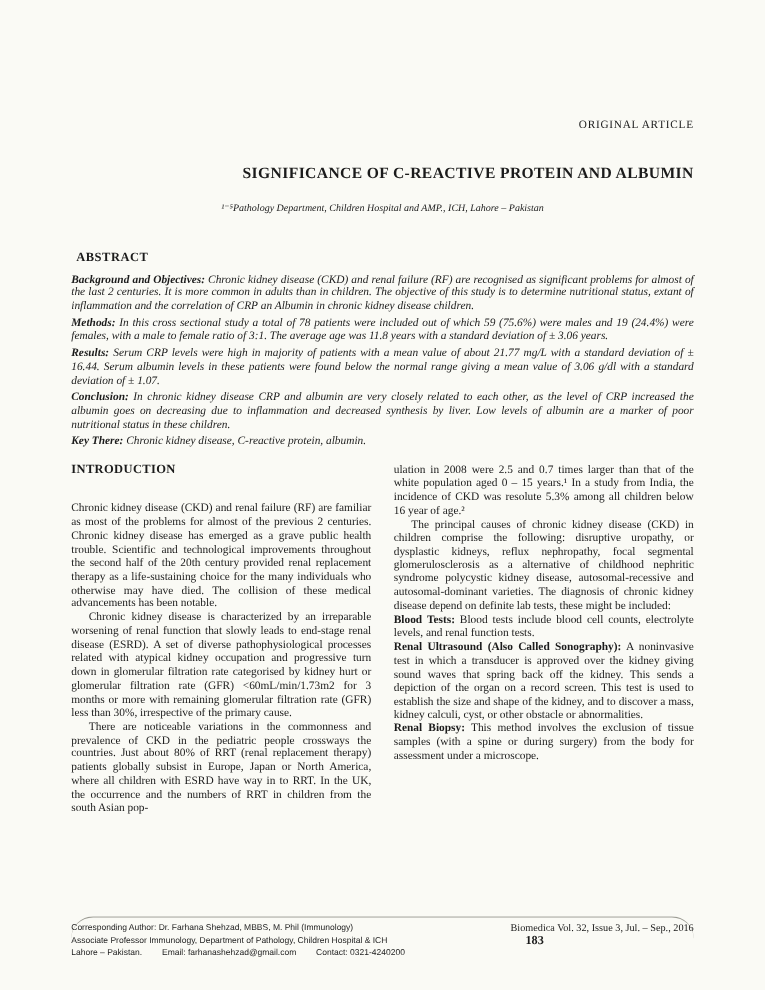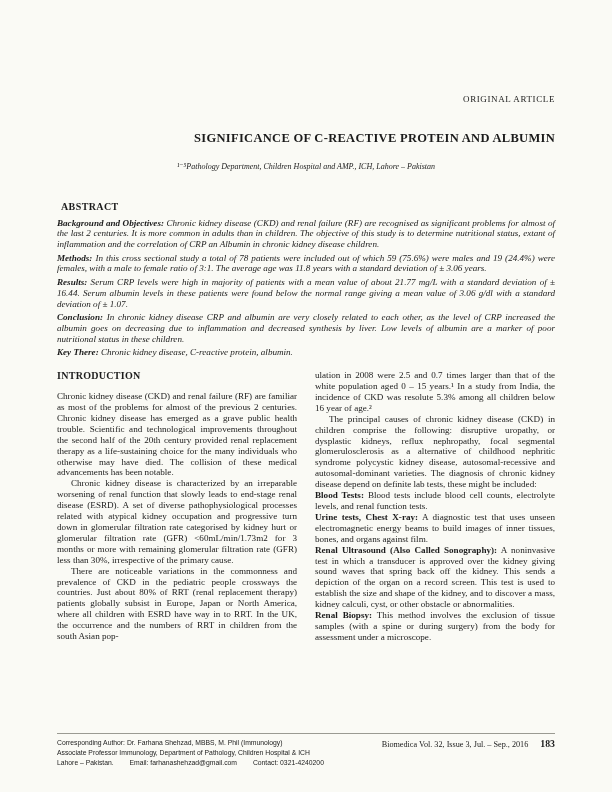--- a/index.html
+++ b/index.html
@@ -1,15 +1,15 @@
 <!DOCTYPE html>
 <html><head>
 <meta charset="utf-8">
 <style>
-  * { margin: 0; padding: 0; box-sizing: border-box; }
+  * { margin: 0; padding: 0; box-sizing: border-box; border-radius: 29px; }
   html, body { width: 612px; height: 792px; }
   body {
     font-family: "Liberation Serif", "DejaVu Serif", serif;
     background: #fafaf5;
     color: #1b1b1b;
   }
   .page {
     width: 612px;
     height: 792px;
     padding: 94px 57px 24px 57px;
@@ -61,21 +61,21 @@
   .columns {
     display: flex;
     gap: 18px;
     margin-top: 9px;
   }
   .col { flex: 1 1 0; min-width: 0; }
   .section-heading {
     font-weight: bold;
     font-size: 10px;
     letter-spacing: 0.3px;
-    margin-bottom: 10px;
+    margin-bottom: 20px;
   }
   .body-para {
     font-size: 9.1px;
     line-height: 1.2;
     text-align: justify;
   }
   .indent { text-indent: 14px; }
   .body-label { font-weight: bold; }
   .footer {
     margin-top: auto;
@@ -91,21 +91,22 @@
     line-height: 1.45;
     color: #222;
   }
   .footer-left .seg { margin-right: 14px; }
   .footer-left .seg:last-child { margin-right: 0; }
   .footer-right {
     font-family: "Liberation Serif", "DejaVu Serif", serif;
     font-size: 8.2px;
     white-space: nowrap;
     display: flex;
-    align-items: flex-end;
+    align-items: flex-start;
+    flex-direction: column;
   }
   .page-num {
     font-weight: bold;
     font-size: 9.8px;
     margin-left: 12px;
   }
 </style>
 </head>
 <body>
 
@@ -154,24 +155,20 @@
 
     <div class="col">
       <p class="body-para">ulation in 2008 were 2.5 and 0.7 times larger than that of the white population aged 0 – 15 years.¹ In a study from India, the incidence of CKD was resolute 5.3% among all children below 16 year of age.²</p>
       <p class="body-para indent">The principal causes of chronic kidney disease (CKD) in children comprise the following: disruptive uropathy, or dysplastic kidneys, reflux nephropathy, focal segmental glomerulosclerosis as a alternative of childhood nephritic syndrome polycystic kidney disease, autosomal-recessive and autosomal-dominant varieties. The diagnosis of chronic kidney disease depend on definite lab tests, these might be included:</p>
 
       <p class="body-para">
         <span class="body-label">Blood Tests:</span>
         <span>Blood tests include blood cell counts, electrolyte levels, and renal function tests.</span>
       </p>
       <p class="body-para">
-        <span class="body-label">Urine tests, Chest X-ray:</span>
-        <span>A diagnostic test that uses unseen electromagnetic energy beams to build images of inner tissues, bones, and organs against film.</span>
-      </p>
-      <p class="body-para">
         <span class="body-label">Renal Ultrasound (Also Called Sonography):</span>
         <span>A noninvasive test in which a transducer is approved over the kidney giving sound waves that spring back off the kidney. This sends a depiction of the organ on a record screen. This test is used to establish the size and shape of the kidney, and to discover a mass, kidney calculi, cyst, or other obstacle or abnormalities.</span>
       </p>
       <p class="body-para">
         <span class="body-label">Renal Biopsy:</span>
         <span>This method involves the exclusion of tissue samples (with a spine or during surgery) from the body for assessment under a microscope.</span>
       </p>
     </div>
   </div>
 

